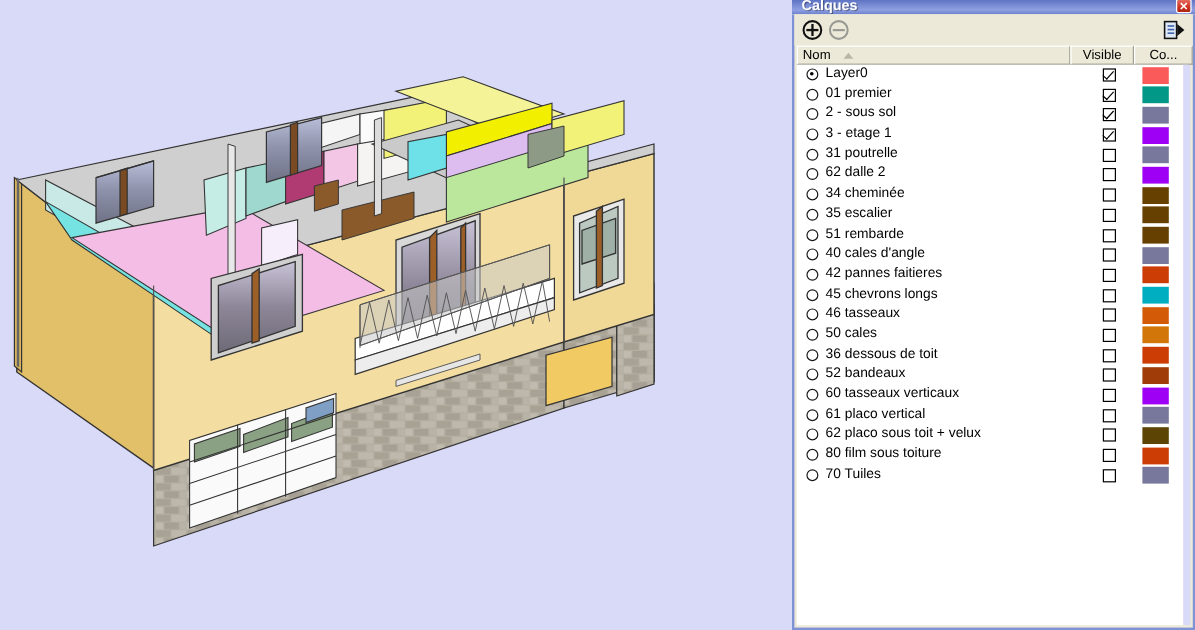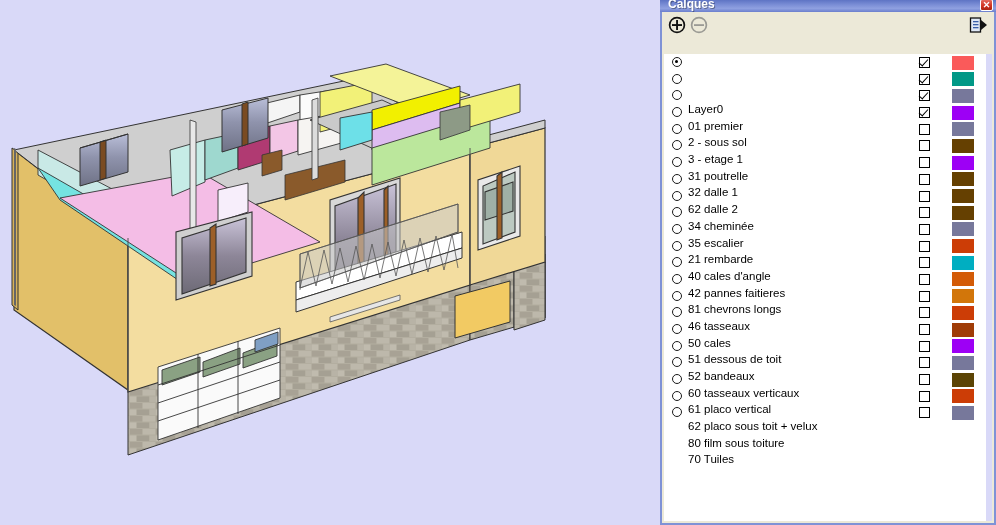--- a/index.html
+++ b/index.html
@@ -104,21 +104,21 @@
   .radio{
     position:absolute;left:8px;top:3px;width:10px;height:10px;
     border:1.6px solid #1a1a1a;border-radius:50%;
     background:#fff;box-sizing:border-box;cursor:pointer;
   }
   .radio.on::after{
     content:"";position:absolute;left:1.6px;top:1.6px;
     width:3.6px;height:3.6px;border-radius:50%;background:#000;
   }
   .row-label{
-    position:absolute;left:24px;top:1px;white-space:nowrap;margin-top:48px;
+    position:absolute;left:24px;top:1px;white-space:nowrap;
   }
   .chk{
     position:absolute;left:255px;top:3px;width:11px;height:11px;
     border:1.4px solid #000;background:#fff;box-sizing:border-box;cursor:pointer;
   }
   .chk.on::after{
     content:"";position:absolute;left:1px;top:-1px;
     width:4px;height:8px;border:solid #000;border-width:0 1.7px 1.7px 0;
     transform:rotate(42deg);
   }
@@ -295,20 +295,32 @@
           <svg width="20" height="18" viewBox="0 0 20 18">
             <rect x="2.5" y="2" width="10" height="14" fill="#dfe8f5" stroke="#111" stroke-width="1.3"></rect>
             <rect x="5" y="5" width="5.5" height="1.3" fill="#3a5fa8"></rect>
             <rect x="5" y="8" width="5.5" height="1.3" fill="#3a5fa8"></rect>
             <rect x="5" y="11" width="5.5" height="1.3" fill="#3a5fa8"></rect>
             <polygon points="13,4 19,9 13,14" fill="#111"></polygon>
           </svg>
         </div>
       </div>
 
+      <div class="col-header">
+        <div class="col-h col-nom">
+          <span>Nom</span>
+          <span class="sort-tri"></span>
+        </div>
+        <div class="col-h col-visible">
+          <span>Visible</span>
+        </div>
+        <div class="col-h col-color">
+          <span>Co...</span>
+        </div>
+      </div>
 
       <div class="list" id="layer-list">
           <div class="row">
             <div class="radio on"></div>
             <span class="row-label">Layer0</span>
             <div class="chk on"></div>
             <div class="swatch" style="background: rgb(250, 90, 90);"></div>
           </div>
           <div class="row">
             <div class="radio"></div>
@@ -329,81 +341,75 @@
             <div class="swatch" style="background: rgb(157, 0, 245);"></div>
           </div>
           <div class="row">
             <div class="radio"></div>
             <span class="row-label">31 poutrelle</span>
             <div class="chk"></div>
             <div class="swatch" style="background: rgb(119, 120, 155);"></div>
           </div>
           <div class="row">
             <div class="radio"></div>
-            <span class="row-label">32 dalle 1</span>
+            <span class="row-label">62 dalle 2</span>
+            <div class="chk"></div>
+            <div class="swatch" style="background: rgb(157, 0, 245);"></div>
+          </div>
+          <div class="row">
+            <div class="radio"></div>
+            <span class="row-label">34 cheminée</span>
             <div class="chk"></div>
             <div class="swatch" style="background: rgb(101, 64, 1);"></div>
           </div>
           <div class="row">
             <div class="radio"></div>
-            <span class="row-label">62 dalle 2</span>
-            <div class="chk"></div>
-            <div class="swatch" style="background: rgb(157, 0, 245);"></div>
-          </div>
-          <div class="row">
-            <div class="radio"></div>
-            <span class="row-label">34 cheminée</span>
+            <span class="row-label">35 escalier</span>
             <div class="chk"></div>
             <div class="swatch" style="background: rgb(101, 64, 1);"></div>
           </div>
           <div class="row">
             <div class="radio"></div>
-            <span class="row-label">35 escalier</span>
+            <span class="row-label">51 rembarde</span>
             <div class="chk"></div>
             <div class="swatch" style="background: rgb(101, 64, 1);"></div>
           </div>
           <div class="row">
             <div class="radio"></div>
-            <span class="row-label">21 rembarde</span>
-            <div class="chk"></div>
-            <div class="swatch" style="background: rgb(101, 64, 1);"></div>
-          </div>
-          <div class="row">
-            <div class="radio"></div>
             <span class="row-label">40 cales d'angle</span>
             <div class="chk"></div>
             <div class="swatch" style="background: rgb(119, 120, 155);"></div>
           </div>
           <div class="row">
             <div class="radio"></div>
             <span class="row-label">42 pannes faitieres</span>
             <div class="chk"></div>
             <div class="swatch" style="background: rgb(204, 61, 6);"></div>
           </div>
           <div class="row">
             <div class="radio"></div>
-            <span class="row-label">81 chevrons longs</span>
+            <span class="row-label">45 chevrons longs</span>
             <div class="chk"></div>
             <div class="swatch" style="background: rgb(0, 174, 193);"></div>
           </div>
           <div class="row">
             <div class="radio"></div>
             <span class="row-label">46 tasseaux</span>
             <div class="chk"></div>
             <div class="swatch" style="background: rgb(211, 91, 7);"></div>
           </div>
           <div class="row">
             <div class="radio"></div>
             <span class="row-label">50 cales</span>
             <div class="chk"></div>
             <div class="swatch" style="background: rgb(210, 118, 10);"></div>
           </div>
           <div class="row">
             <div class="radio"></div>
-            <span class="row-label">51 dessous de toit</span>
+            <span class="row-label">36 dessous de toit</span>
             <div class="chk"></div>
             <div class="swatch" style="background: rgb(204, 61, 6);"></div>
           </div>
           <div class="row">
             <div class="radio"></div>
             <span class="row-label">52 bandeaux</span>
             <div class="chk"></div>
             <div class="swatch" style="background: rgb(160, 60, 7);"></div>
           </div>
           <div class="row">

